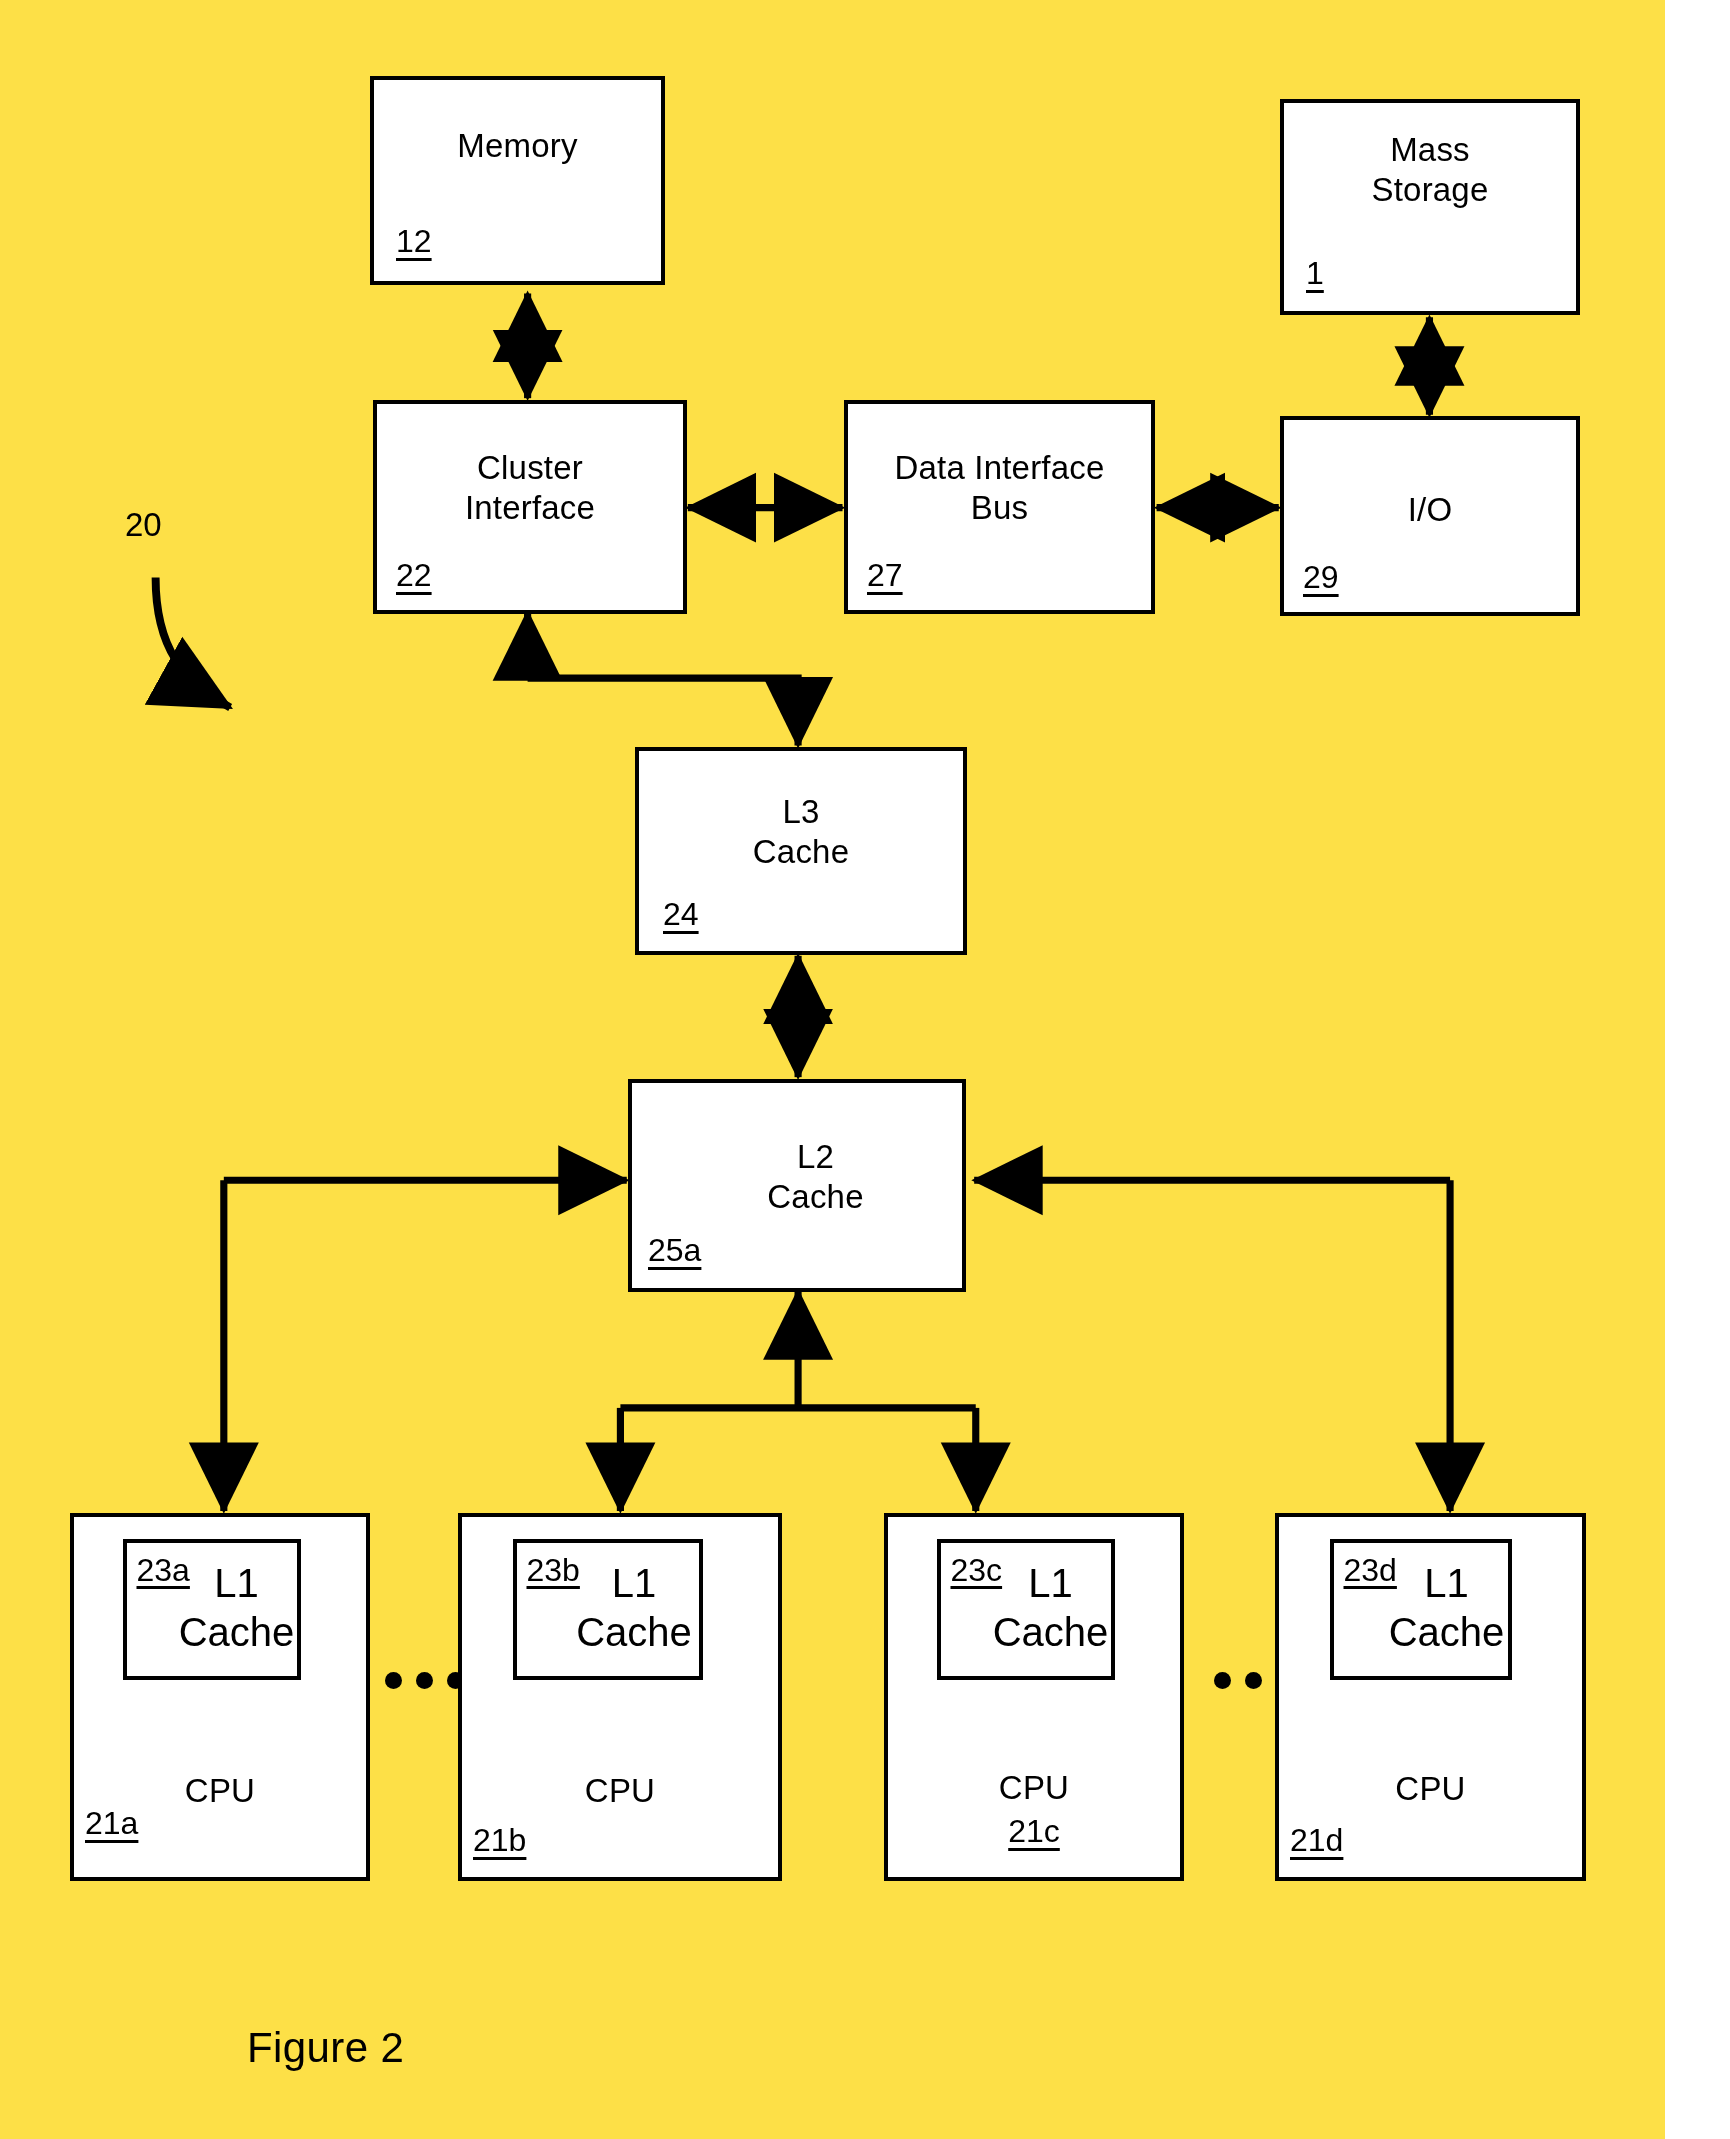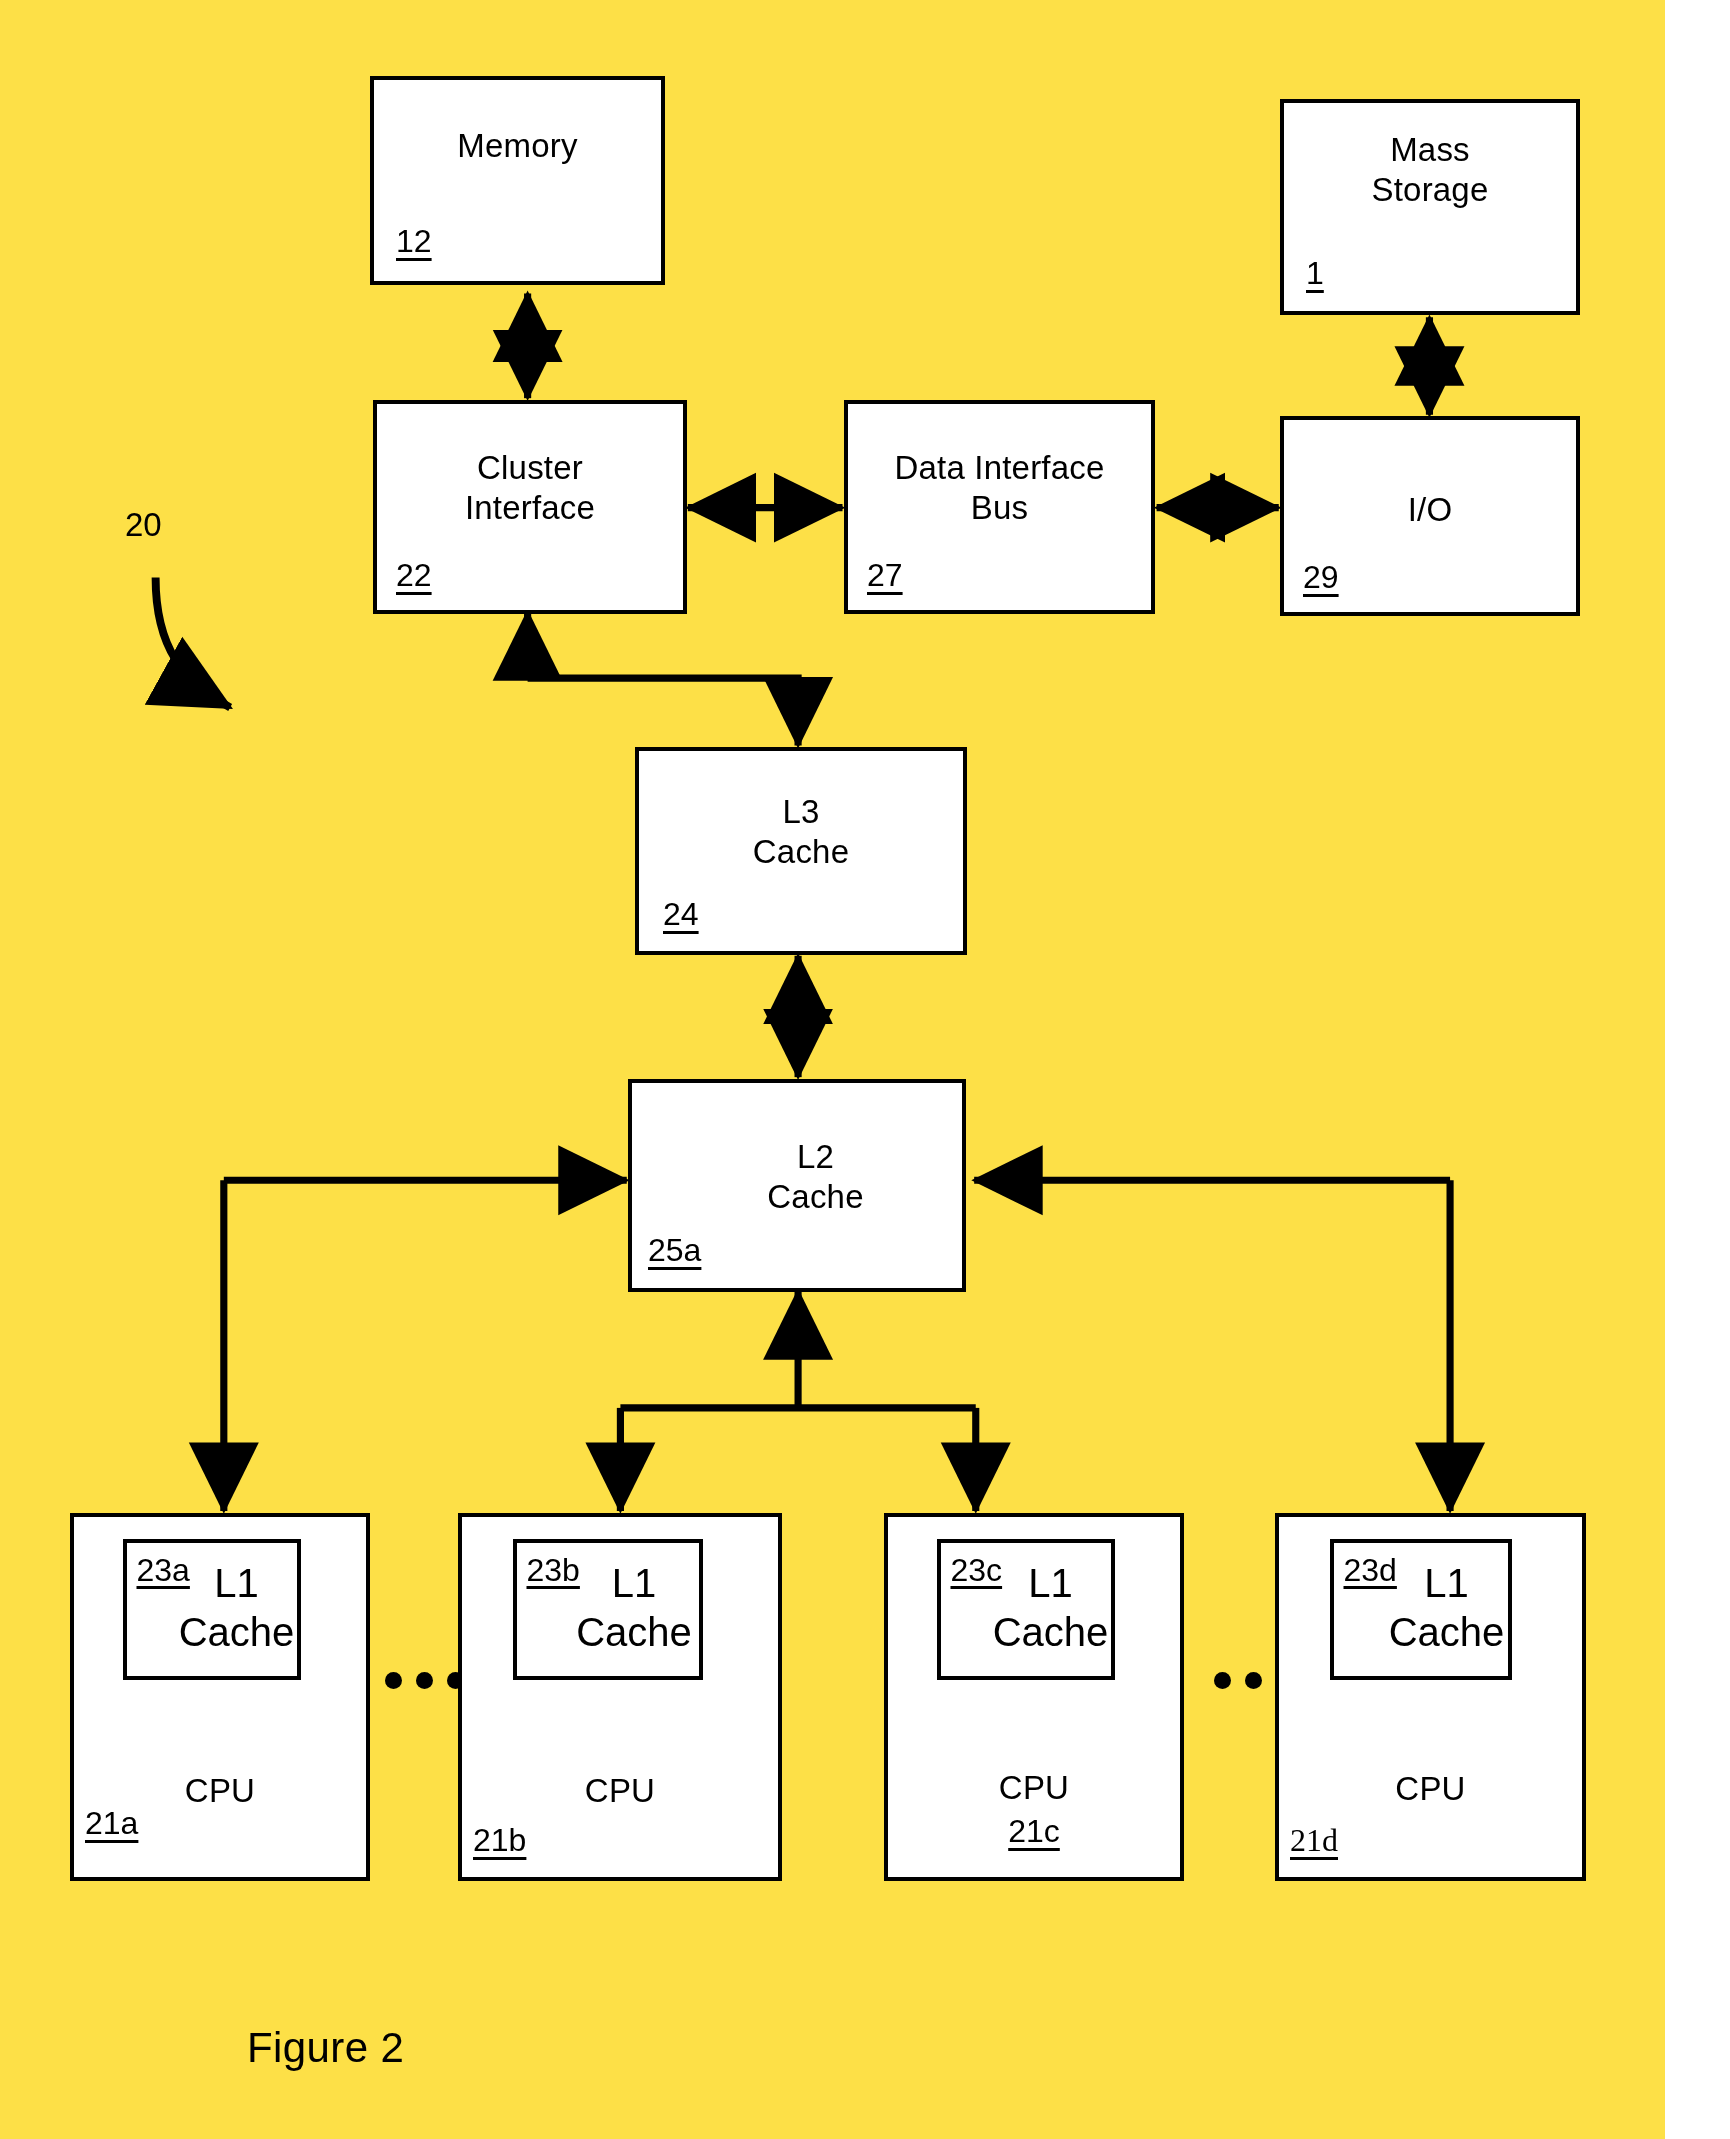--- a/index.html
+++ b/index.html
@@ -236,21 +236,21 @@
     <i></i>
   </div>
 
   <div class="blk" style="left:1275px; top:1513px; width:311px; height:368px;">
     <div class="l1box" style="left:51px; top:22px; width:182px; height:141px;">
       <div class="l1ref" style="left:9.5px; top:11px;">23d</div>
       <div class="l1title" style="left:0; right:0; top:16px; padding-left:51px;">L1
 Cache</div>
     </div>
     <div class="title" style="top:252px;">CPU</div>
-    <div class="ref" style="left:11px; bottom:20.6px;font-family:Liberation Serif, serif;">21d</div>
+    <div class="ref" style="left:11px; bottom:20.6px;">21d</div>
   </div>
 
   <div class="plain-label" style="left:125px; top:508px;">20</div>
 
   <div class="fig-caption" style="left:247px; top:2027px;">Figure 2</div>
 
 </div>
 
 
 </body></html>

